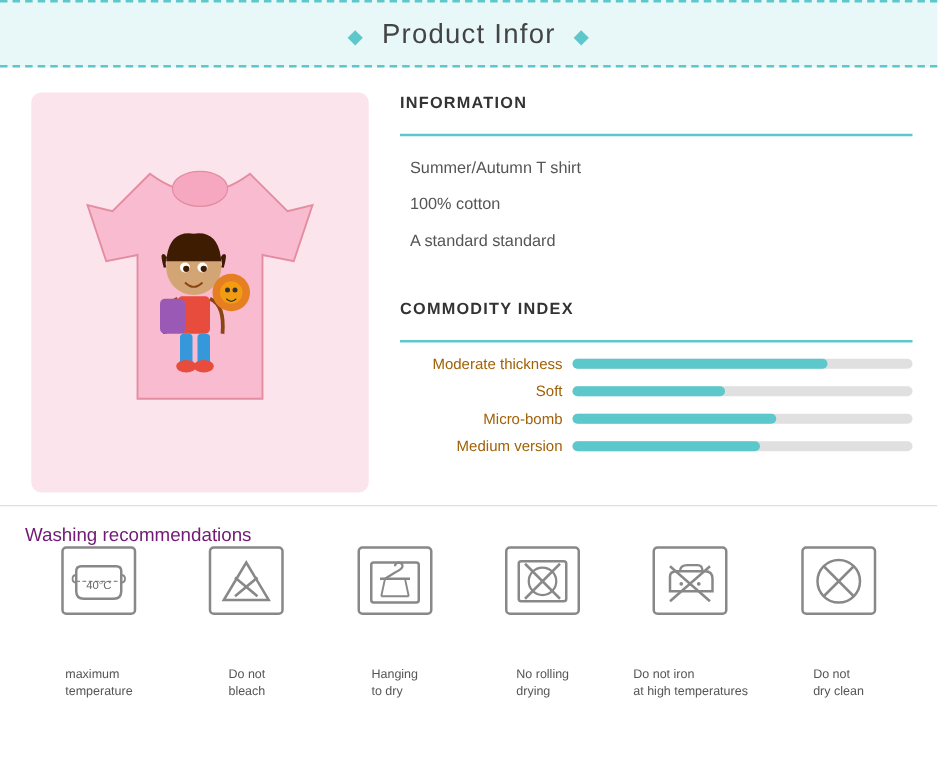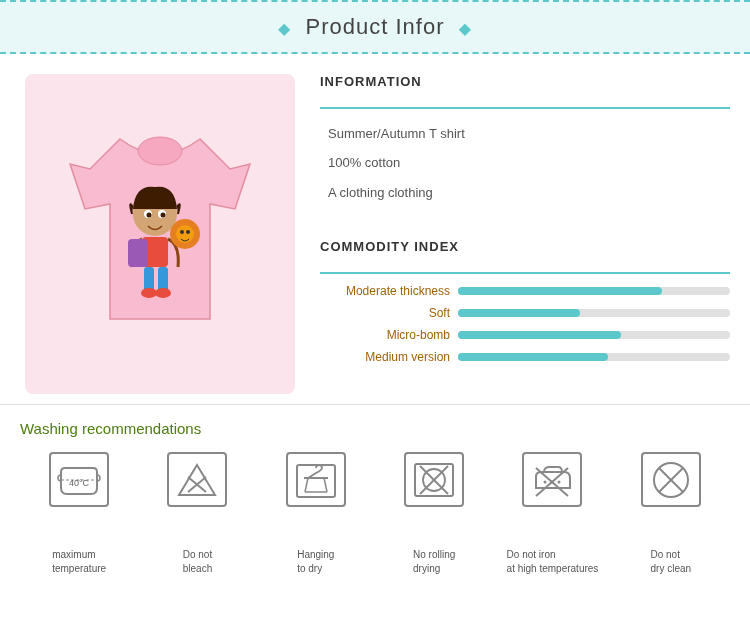--- a/index.html
+++ b/index.html
@@ -116,22 +116,22 @@
     }
 
     
     .washing-section {
       border-top: 1px solid #e0e0e0;
       padding: 15px 20px 20px 20px;
       background: #fff;
     }
     .washing-title {
       font-size: 15px;
-      color: #4d7c0f;
-      margin-bottom: 15px;
+      color: #701a75;
+      margin-bottom: 0;
       font-weight: normal;
     }
     .washing-icons {
       display: flex;
       flex-direction: row;
       justify-content: space-around;
       align-items: flex-start;
     }
     .wash-item {
       display: flex;
@@ -225,21 +225,21 @@
       </svg>
     </div>
   </div>
 
   <div class="info-panel">
 
     <div class="section-title">INFORMATION</div>
     <ul class="info-list">
       <li>Summer/Autumn T shirt</li>
       <li>100% cotton</li>
-      <li>A clothing clothing</li>
+      <li>A standard standard</li>
     </ul>
 
     <div class="commodity-section">
       <div class="section-title">COMMODITY INDEX</div>
       <div class="commodity-row">
         <span class="commodity-label">Moderate thickness</span>
         <div class="bar-container">
           <div class="bar-fill" style="width:75%"></div>
         </div>
       </div>

